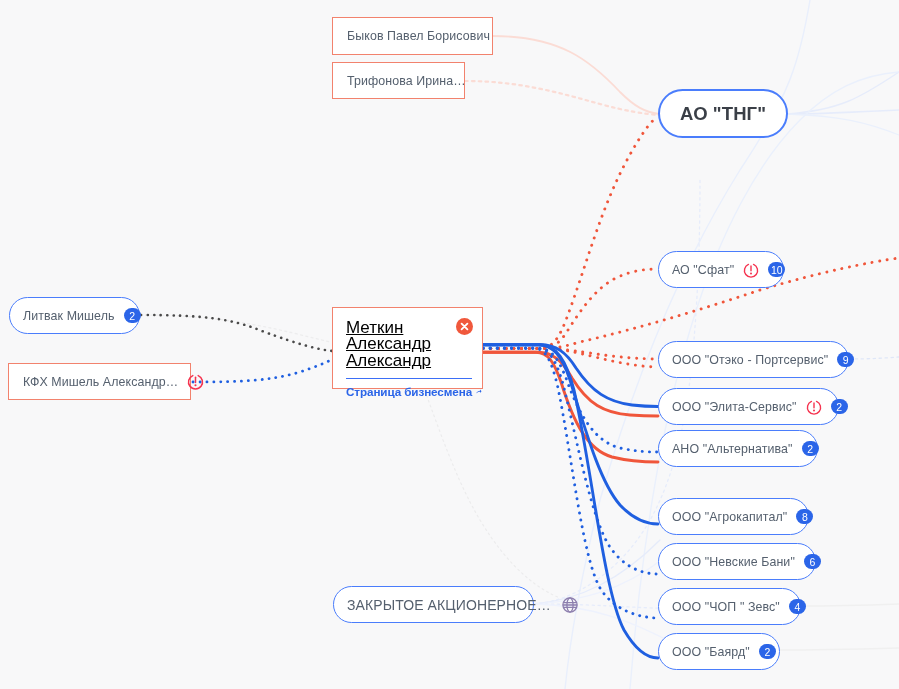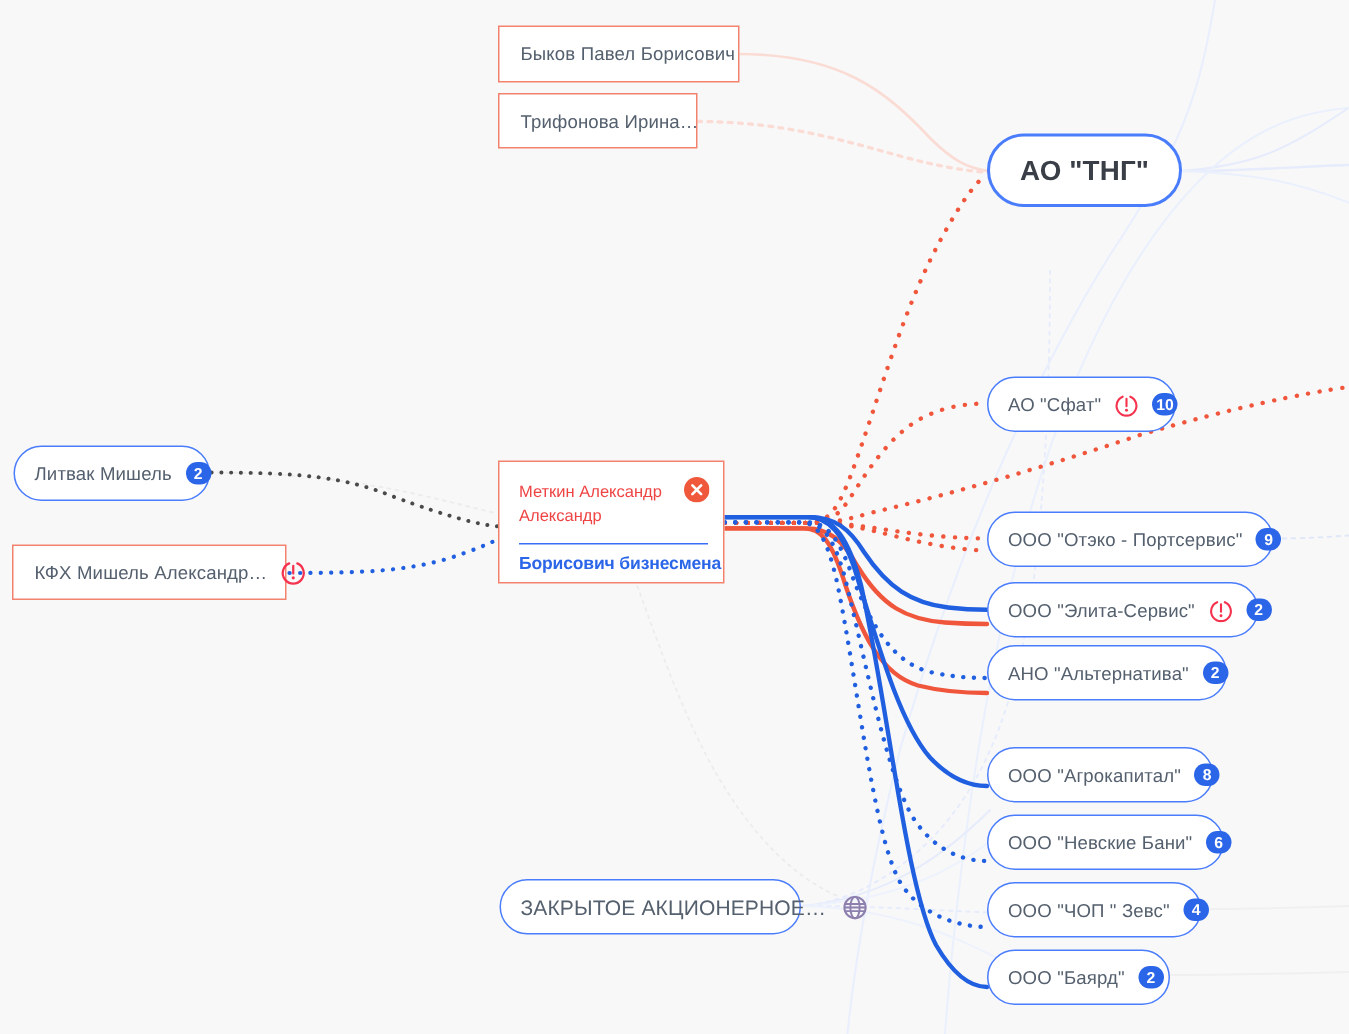--- a/index.html
+++ b/index.html
@@ -11,29 +11,29 @@
   #edges-bg{z-index:1}
   #edges{z-index:2}
   #markers{z-index:4}
   .node{position:absolute;box-sizing:border-box;display:flex;align-items:center;
         background:#ffffff;z-index:3;white-space:nowrap;}
   .pill{border:1.7px solid #4a7dfc;border-radius:999px;padding:0 13px;}
   .rect{border:1.6px solid #f2826d;padding:0 14px;}
   .label{color:#55606e;font-size:12.4px;letter-spacing:.1px;}
   .badge{display:inline-flex;align-items:center;justify-content:center;
          background:#2b65e8;color:#fff;border-radius:999px;height:15px;min-width:17px;
-         padding:0 5px;font-size:10.5px;font-weight:700;margin-left:9px;box-sizing:border-box;}
+         padding:0 5px;font-size:10.5px;font-weight:400;margin-left:9px;box-sizing:border-box;}
   .warn{margin-left:9px;display:inline-flex;}
   .gicon{margin-left:10px;display:inline-flex;}
 
   
   #card{position:absolute;background:#fff;border:1.6px solid #f2826d;box-sizing:border-box;
         z-index:5;display:block;padding:0;}
-  #card .cname{color:#ef4444;font-size:11px;line-height:16.4px;padding:12px 0 0 13px;
-               width:122px;white-space:normal;}
+  #card .cname{color:#000000;font-size:17px;line-height:16.4px;padding:12px 0 0 13px;
+               width:122px;white-space:normal;text-decoration:underline;}
   #card .cclose{position:absolute;}
   #card hr{border:0;border-top:1.6px solid #3b6ef6;margin:9px 10px 0 13px;}
   #card .clink{color:#2b65e8;font-size:11.7px;font-weight:700;padding:6px 0 0 13px;
                display:flex;align-items:center;white-space:nowrap;letter-spacing:-0.1px;}
   #card .clink svg{margin-left:3px;}
 </style>
 </head>
 <body>
 
 <div id="stage">
@@ -139,21 +139,21 @@
   <div id="card" style="left:332px;top:307px;width:151px;height:82px;">
     <div class="cname"><span>Меткин Александр</span><br><span>Александр</span></div>
     <span class="cclose" style="right:9px;top:10px;">
       <svg width="17" height="17" viewBox="0 0 17 17">
           <circle cx="8.5" cy="8.5" r="8.5" fill="#f0583c"></circle>
       <path d="M5.6 5.6 L11.4 11.4 M11.4 5.6 L5.6 11.4" stroke="#fff" stroke-width="1.8" stroke-linecap="round"></path>
         </svg>
     </span>
     <hr>
     <div class="clink">
-      <span>Борисович бизнесмена</span>
+      <span>Страница бизнесмена</span>
       <svg width="13" height="13" viewBox="0 0 13 13">
         <path d="M2 10.4 C 3.6 6.6, 6.6 5.2, 9.4 5.1 L 9.4 2.6 L 12.2 6.1 L 9.4 9.2 L 9.4 7.0 C 6.6 7.0, 4.2 8.1, 2 10.4 Z" fill="#2b65e8"></path>
       </svg>
     </div>
   </div>
 
   <div class="node pill" style="left:658px;top:251px;width:126px;height:37px;">
     <span class="label">АО "Сфат"</span>
     <span class="warn">
       <svg width="16" height="16" viewBox="0 0 17 17">

